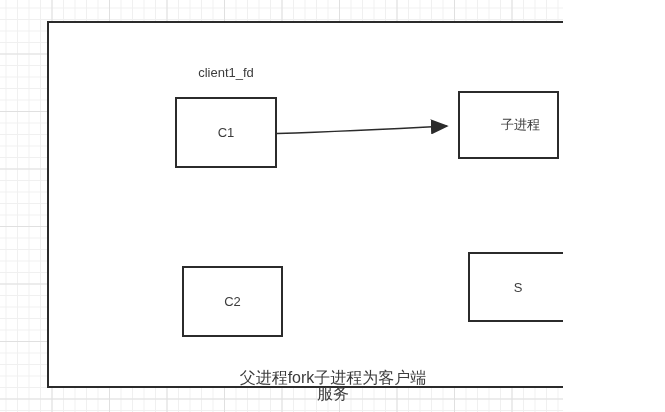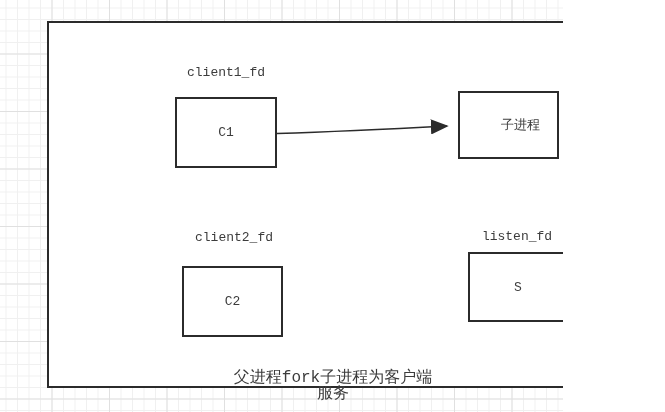--- a/index.html
+++ b/index.html
@@ -9,21 +9,21 @@
     height: 412px;
     overflow: hidden;
     background-color: #ffffff;
     background-image:
       linear-gradient(to right, #e0e0e0 1px, transparent 1px),
       linear-gradient(to bottom, #e0e0e0 1px, transparent 1px),
       linear-gradient(to right, #f0f0f0 1px, transparent 1px),
       linear-gradient(to bottom, #f0f0f0 1px, transparent 1px);
     background-size: 57.5px 57.5px, 57.5px 57.5px, 11.5px 11.5px, 11.5px 11.5px;
     background-position: -6px -4px, -6px -4px, -6px -4px, -6px -4px;
-    font-family: Liberation Mono, monospace;
+    font-family: Liberation Sans, sans-serif;
     color: #3c3c3c;
   }
   .frame {
     position: absolute;
     left: 47px; top: 21px;
     width: 576px; height: 367px;
     box-sizing: border-box;
     border: 2px solid #2b2b2b;
     background: #ffffff;
   }
@@ -88,25 +88,23 @@
 
   <div class="node-tag tag-c1">client1_fd</div>
   <div class="node-box box-c1">
     <span>C1</span>
   </div>
 
   <div class="node-box box-child">
     <span>子进程</span>
   </div>
 
-  <div class="node-tag tag-c2">client2_fd</div>
   <div class="node-box box-c2">
     <span>C2</span>
   </div>
 
-  <div class="node-tag tag-s">listen_fd</div>
   <div class="node-box box-s">
     <span>S</span>
   </div>
 
   <div class="caption">父进程fork子进程为客户端服务</div>
 
 </div>
 
 </body></html>

